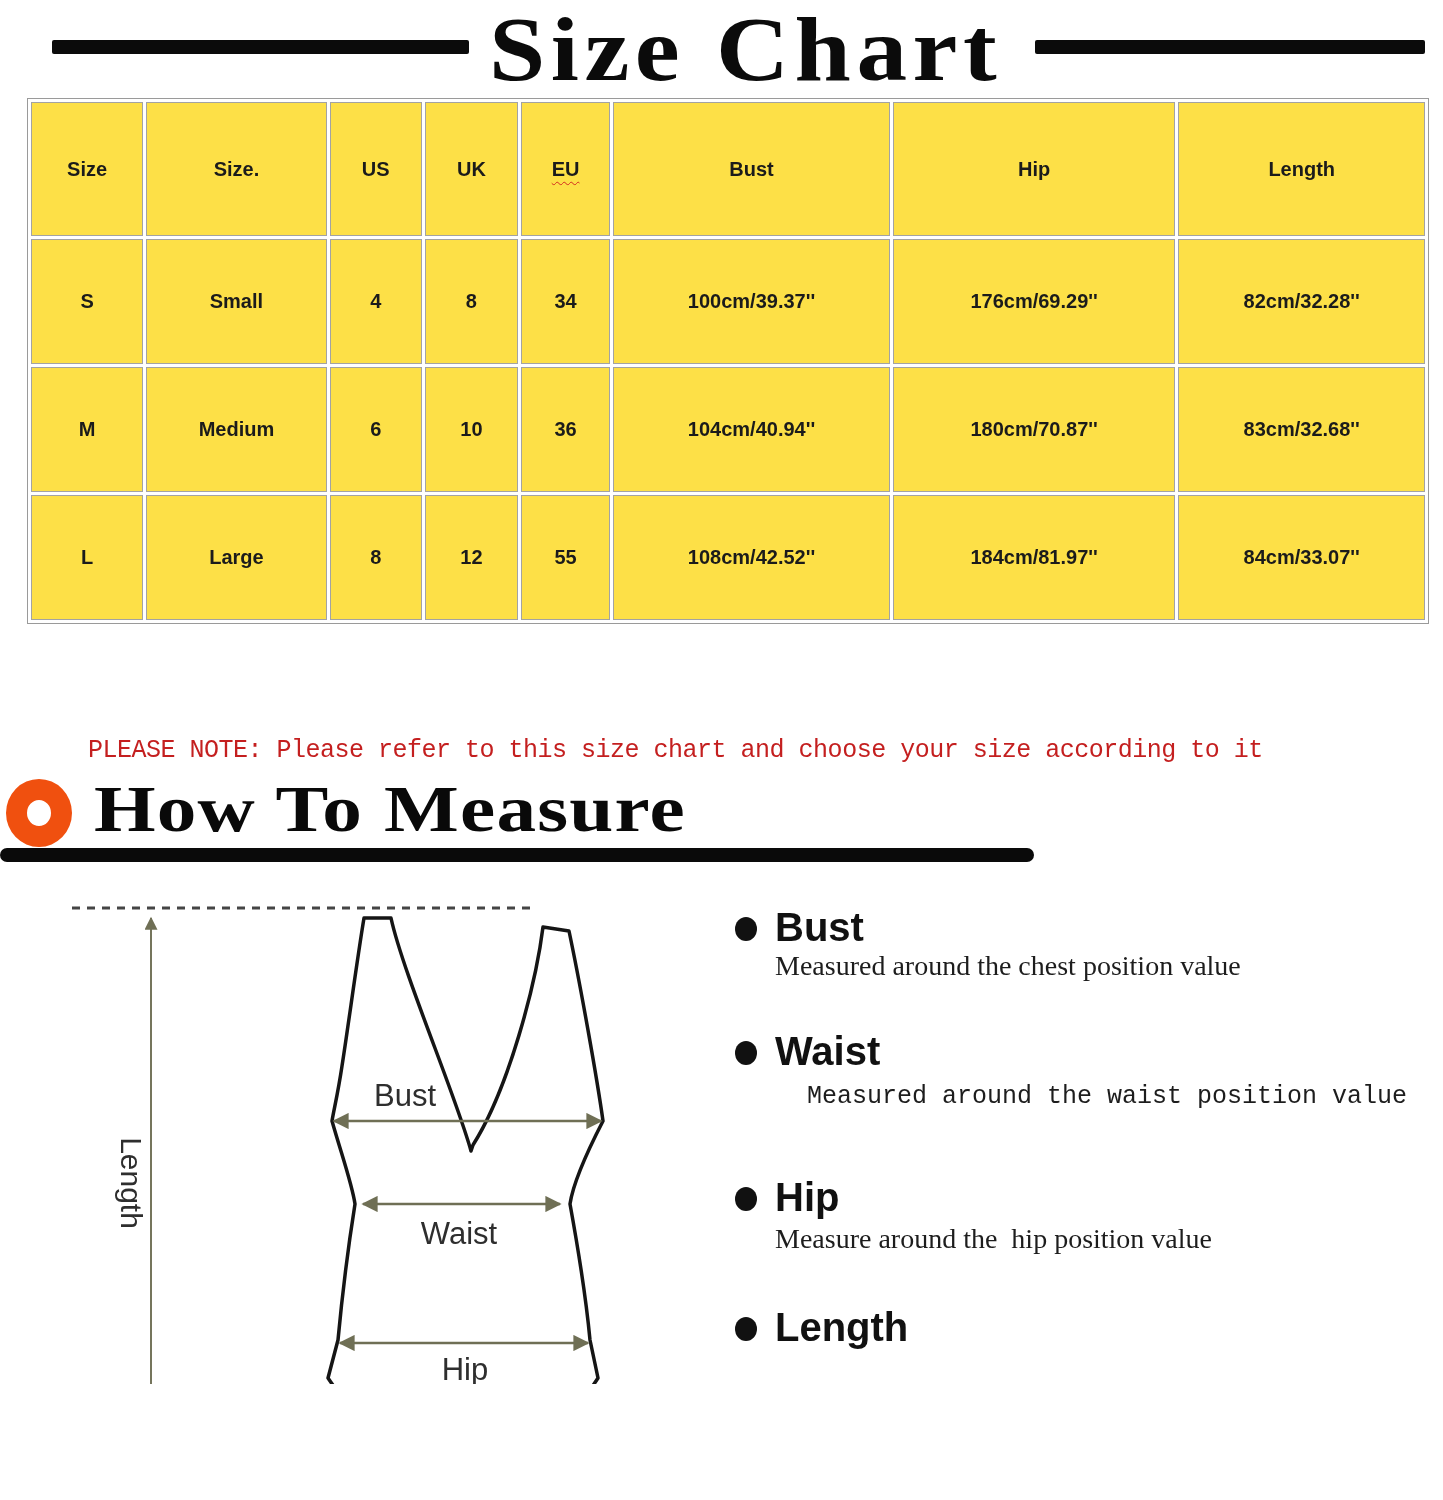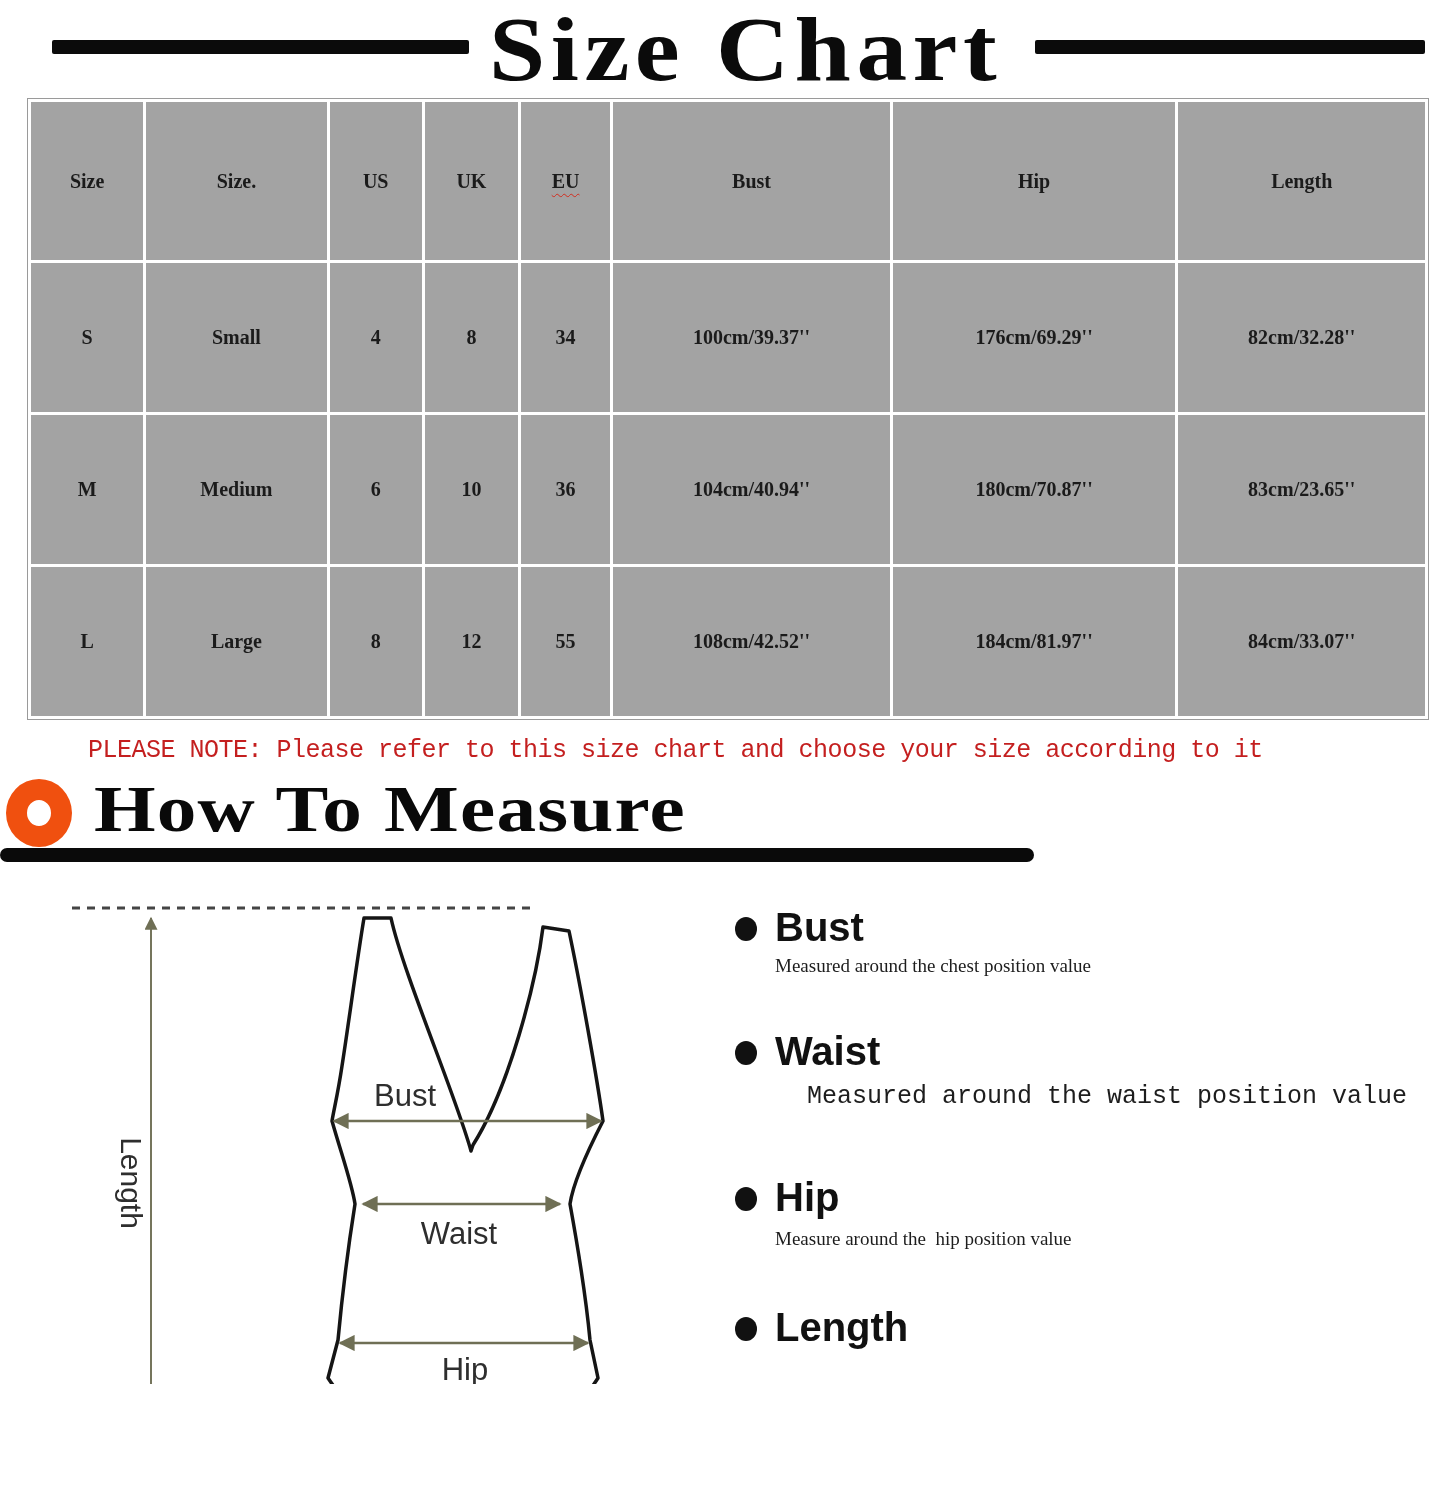--- a/index.html
+++ b/index.html
@@ -12,21 +12,21 @@
          transform:scaleX(1.10);transform-origin:0 50%;white-space:nowrap;}
   .tbar{position:absolute;top:40px;height:14px;background:#0b0b0b;border-radius:2px;}
   .tbar.left{left:52px;width:417px;}
   .tbar.right{left:1035px;width:390px;}
 
   
   table.size{position:absolute;left:27px;top:98px;width:1402px;table-layout:fixed;
              border-collapse:separate;border-spacing:3px;border:1px solid #9a9a9a;
              background:#fff;}
   table.size td,table.size th{border:1px solid #a3a3a3;text-align:center;vertical-align:middle;
-             font-weight:700;font-size:20px;color:#1b1b1b;background:#a3a3a3;padding:16px;font-family:Liberation Serif, serif;}
+             font-weight:700;font-size:20px;color:#1b1b1b;background:#fde047;padding:4px;}
   tr.hdr td{height:124px;}
   tr.data td{height:115px;}
   .eu-squiggle{text-decoration:underline wavy #d22c1e;text-decoration-thickness:1px;
                text-underline-offset:5px;}
 
   
   .note{position:absolute;left:88px;top:736px;font-family:"Liberation Mono",monospace;
         font-size:25px;letter-spacing:-0.5px;color:#c41f1f;white-space:nowrap;}
 
   
@@ -38,21 +38,21 @@
   .htm-bar{position:absolute;left:0;top:848px;width:1034px;height:14px;background:#0a0a0a;
         border-radius:7px 7px 7px 7px;}
 
   
   .diagram{position:absolute;left:60px;top:888px;width:1120px;height:604px;}
 
   
   .b-dot{position:absolute;width:22px;height:24px;border-radius:50%;background:#111;}
   .b-head{position:absolute;left:775px;font-weight:700;font-size:40px;color:#111;
           font-family:"Liberation Sans",sans-serif;white-space:nowrap;}
-  .b-desc{position:absolute;left:775px;font-size:19px;color:#1d1d1d;white-space:pre-wrap;
+  .b-desc{position:absolute;left:775px;font-size:28px;color:#1d1d1d;white-space:pre-wrap;
           font-family:"Liberation Serif",serif;line-height:45px;}
   .b-desc.mono{font-family:"Liberation Mono",monospace;font-size:25px;letter-spacing:0;margin-left:32px;}
 </style>
 </head>
 <body>
 
 <div class="page">
 
   <div class="tbar left"></div>
   <div class="title">Size Chart</div>
@@ -91,21 +91,21 @@
       <td>82cm/32.28''</td>
     </tr>
     <tr class="data">
       <td>M</td>
       <td>Medium</td>
       <td>6</td>
       <td>10</td>
       <td>36</td>
       <td>104cm/40.94''</td>
       <td>180cm/70.87''</td>
-      <td>83cm/23.65''</td>
+      <td>83cm/32.68''</td>
     </tr>
     <tr class="data">
       <td>L</td>
       <td>Large</td>
       <td>8</td>
       <td>12</td>
       <td>55</td>
       <td>108cm/42.52''</td>
       <td>184cm/81.97''</td>
       <td>84cm/33.07''</td>

